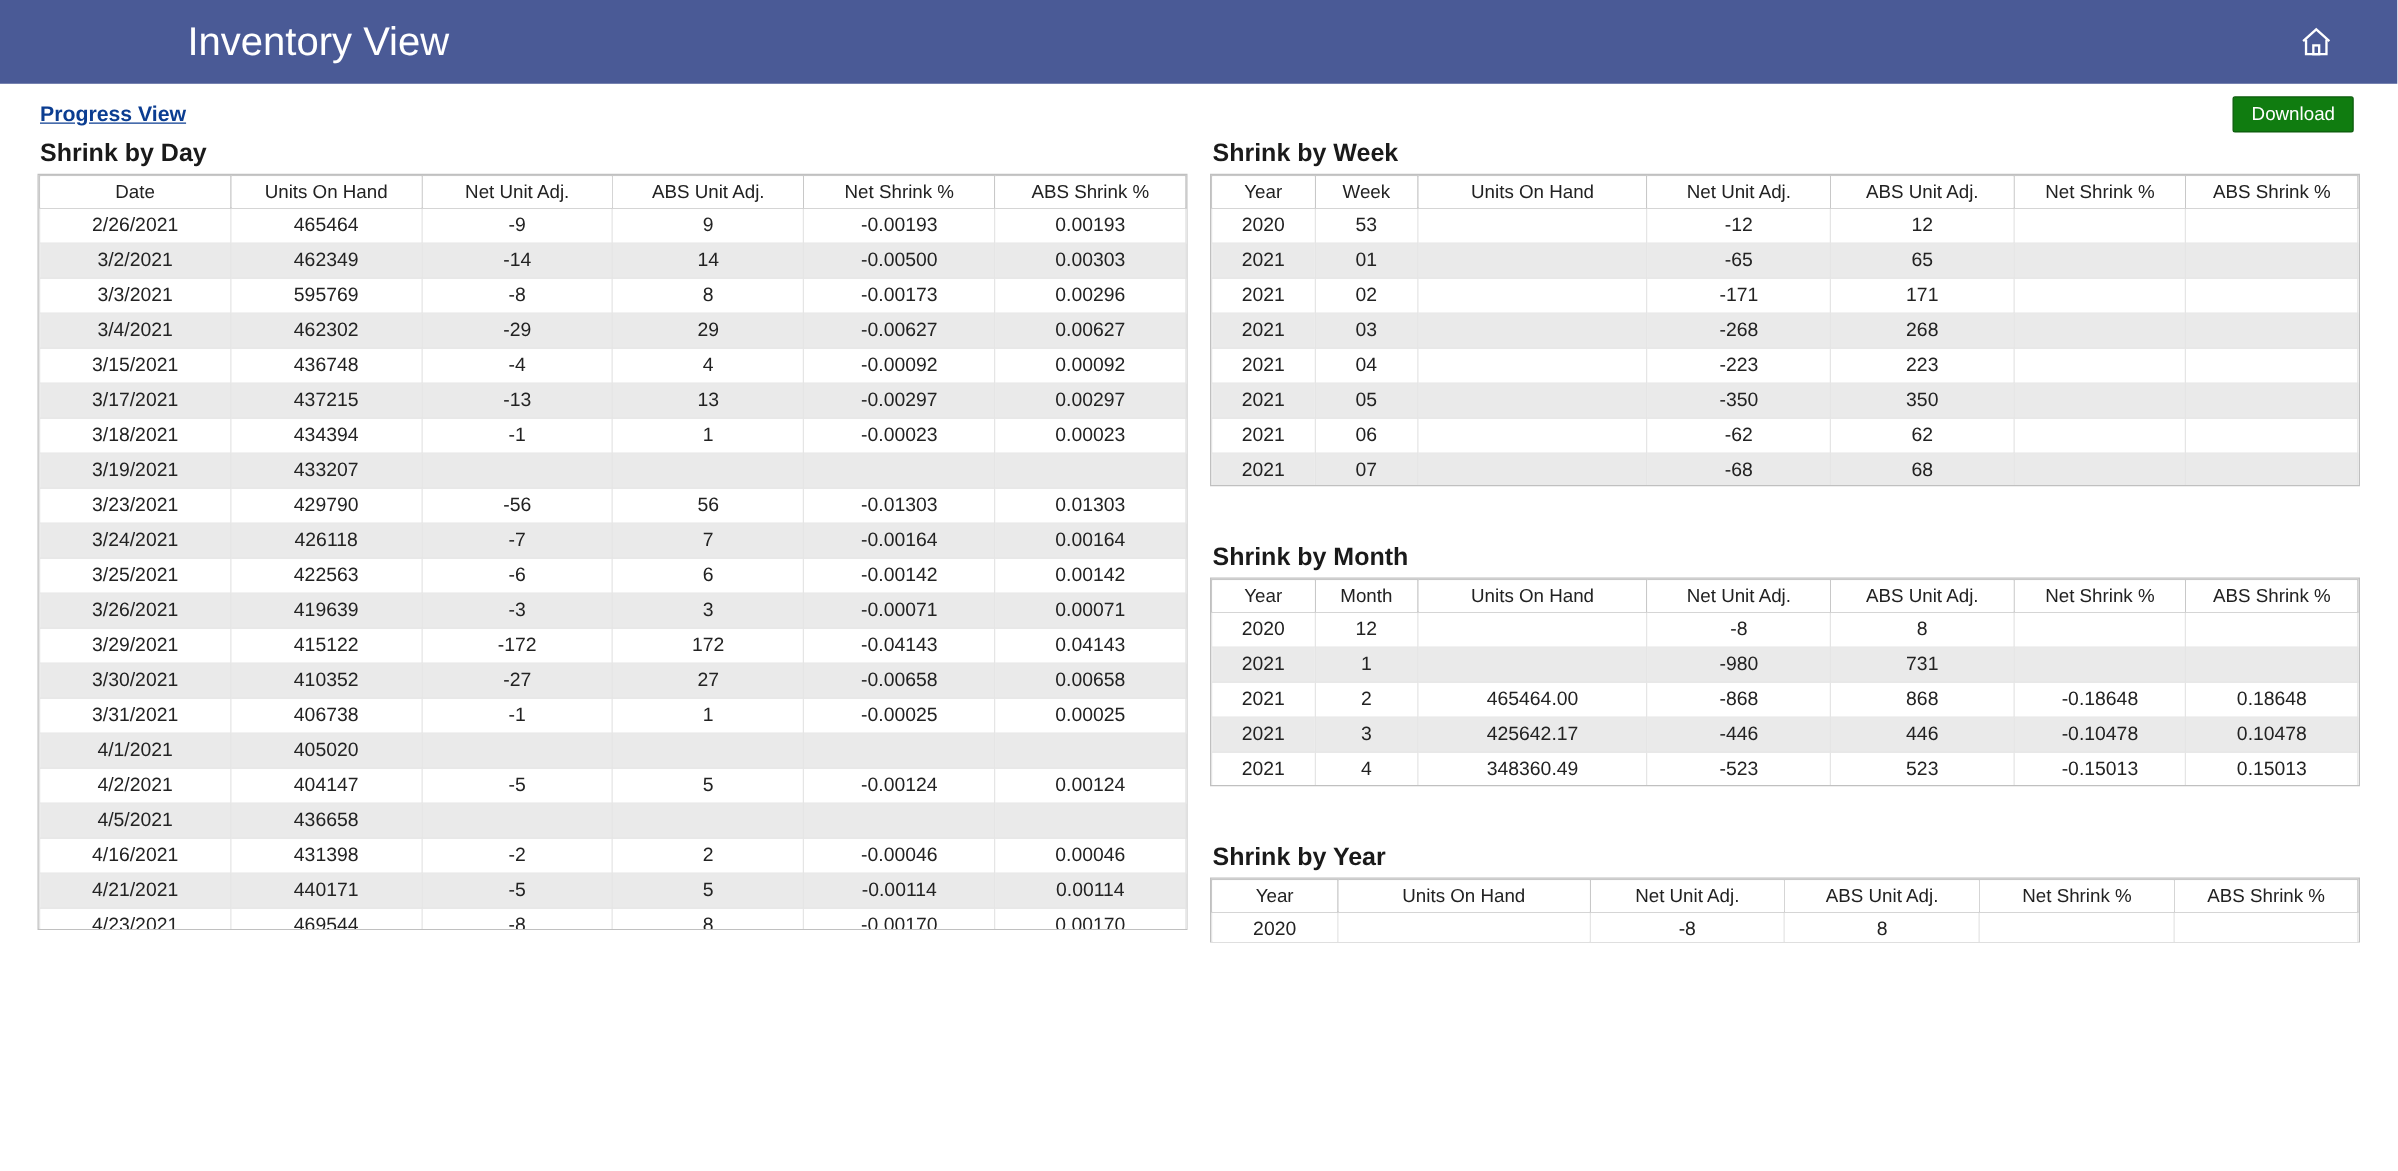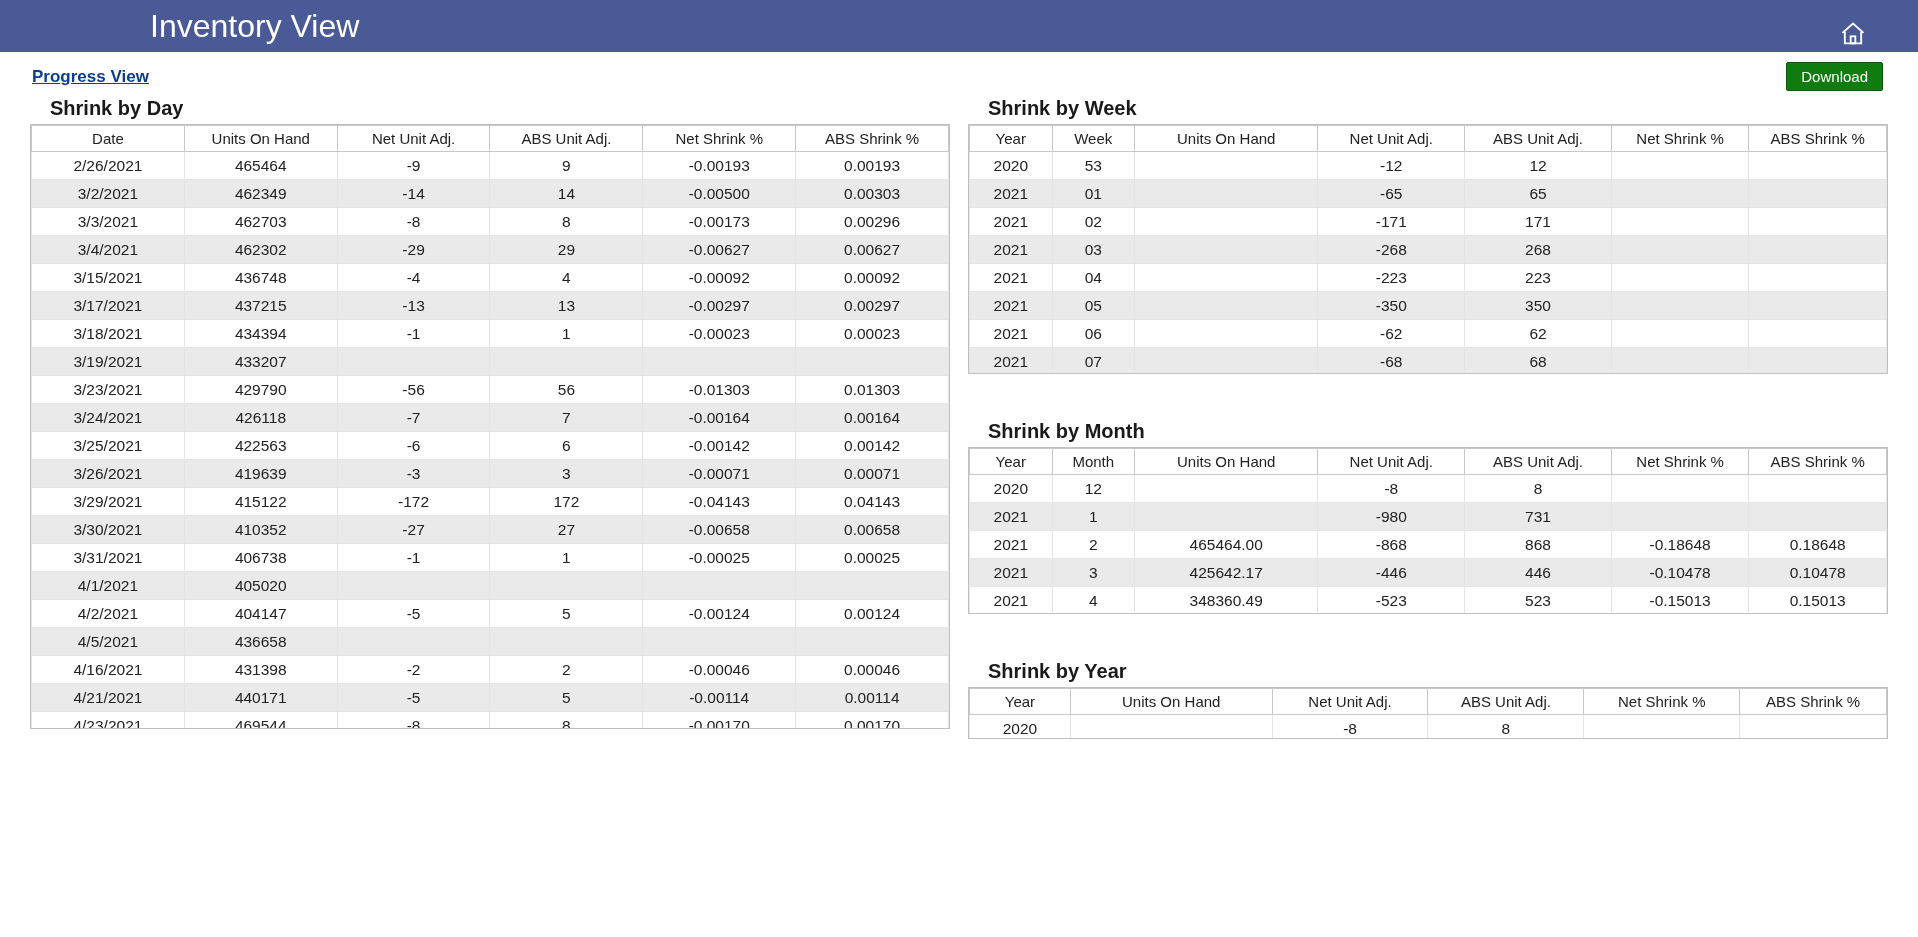--- a/index.html
+++ b/index.html
@@ -1,21 +1,21 @@
 <!DOCTYPE html>
 <html><head>
 <meta charset="utf-8">
 <style>
   * { box-sizing: border-box; margin: 0; padding: 0; }
   body { font-family: "Segoe UI", Tahoma, sans-serif; background: #fff; color: #333; font-size: 14px; }
   
   .header-bar {
     background: #4a5a96;
     color: #fff;
-    height: 52px;
+    height: 67px;
     display: flex;
     align-items: center;
     padding: 0 150px 0 150px;
     position: relative;
   }
   .header-title { font-size: 32px; font-weight: 400; }
   .home-icon-wrap {
     position: absolute;
     right: 50px;
     top: 20px;
@@ -50,21 +50,21 @@
     padding: 0 30px 10px 30px;
     gap: 18px;
   }
   .left-col { flex: 1; min-width: 0; }
   .right-col { flex: 1; min-width: 0; display: flex; flex-direction: column; gap: 36px; }
   
   .section-title {
     font-size: 20px;
     font-weight: 700;
     color: #1a1a1a;
-    margin: 2px 0 4px 20px;
+    margin: 2px 0 4px 2px;
   }
   
   .table-wrap {
     border: 1px solid #c0c0c0;
     position: relative;
   }
   .table-scroll {
     overflow-y: scroll;
   }
   .left-col .table-scroll { height: 603px; }
@@ -152,21 +152,21 @@
               <tr>
                 <td>3/2/2021</td>
                 <td>462349</td>
                 <td>-14</td>
                 <td>14</td>
                 <td>-0.00500</td>
                 <td>0.00303</td>
               </tr>
               <tr>
                 <td>3/3/2021</td>
-                <td>462703</td>
+                <td>595769</td>
                 <td>-8</td>
                 <td>8</td>
                 <td>-0.00173</td>
                 <td>0.00296</td>
               </tr>
               <tr>
                 <td>3/4/2021</td>
                 <td>462302</td>
                 <td>-29</td>
                 <td>29</td>

